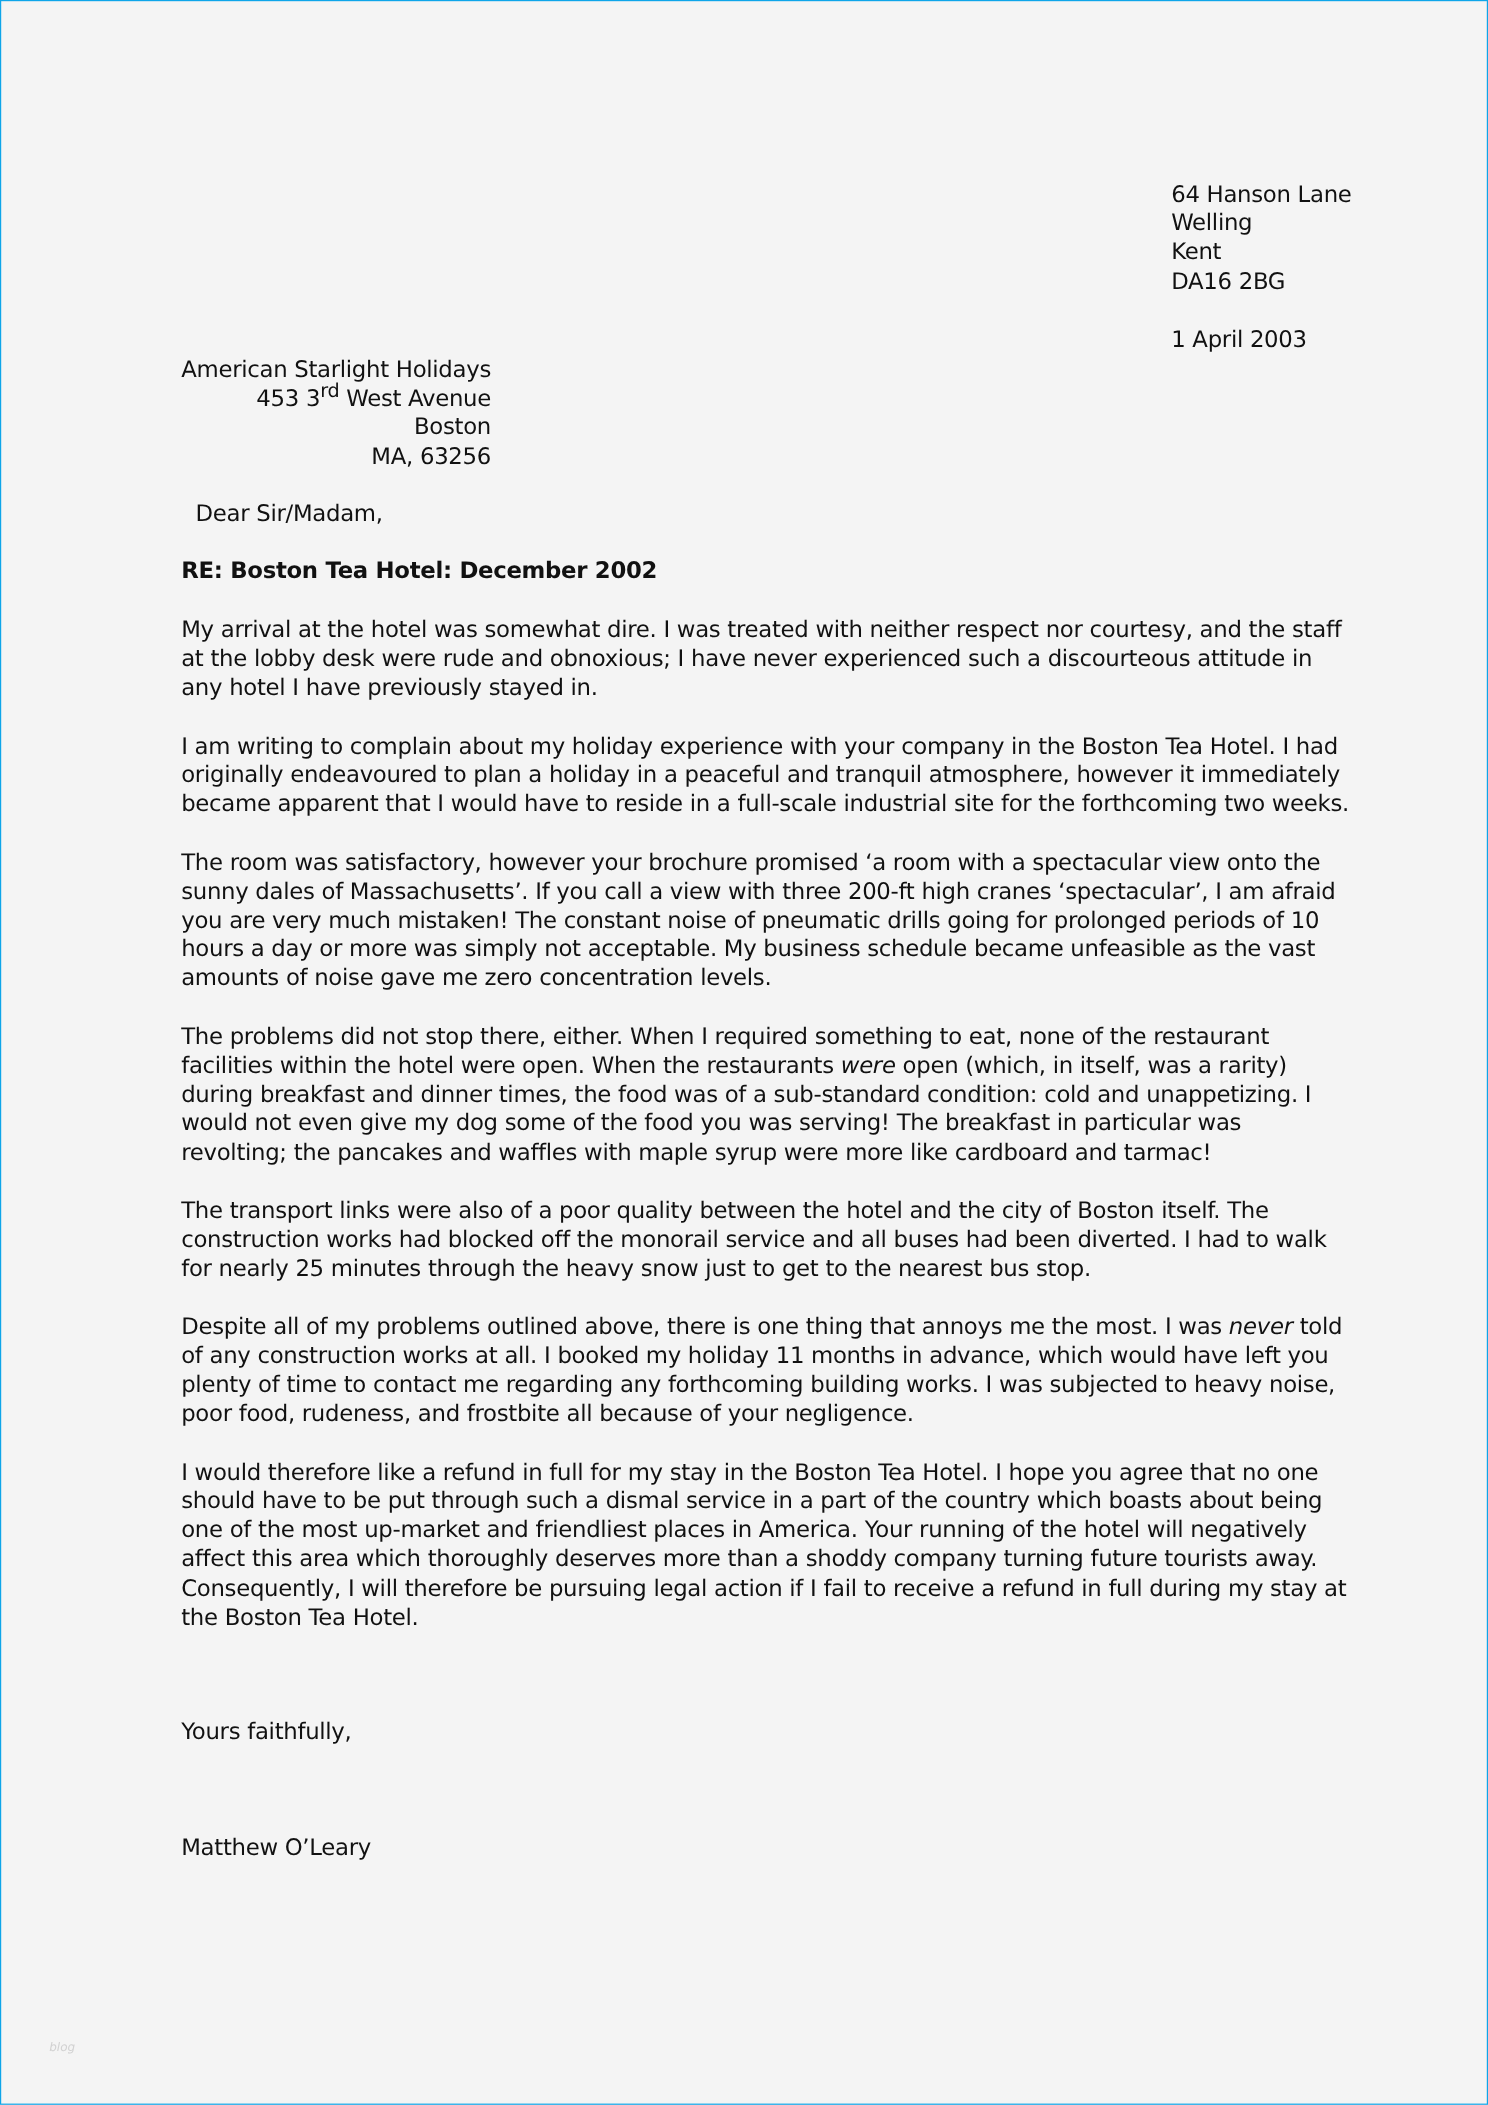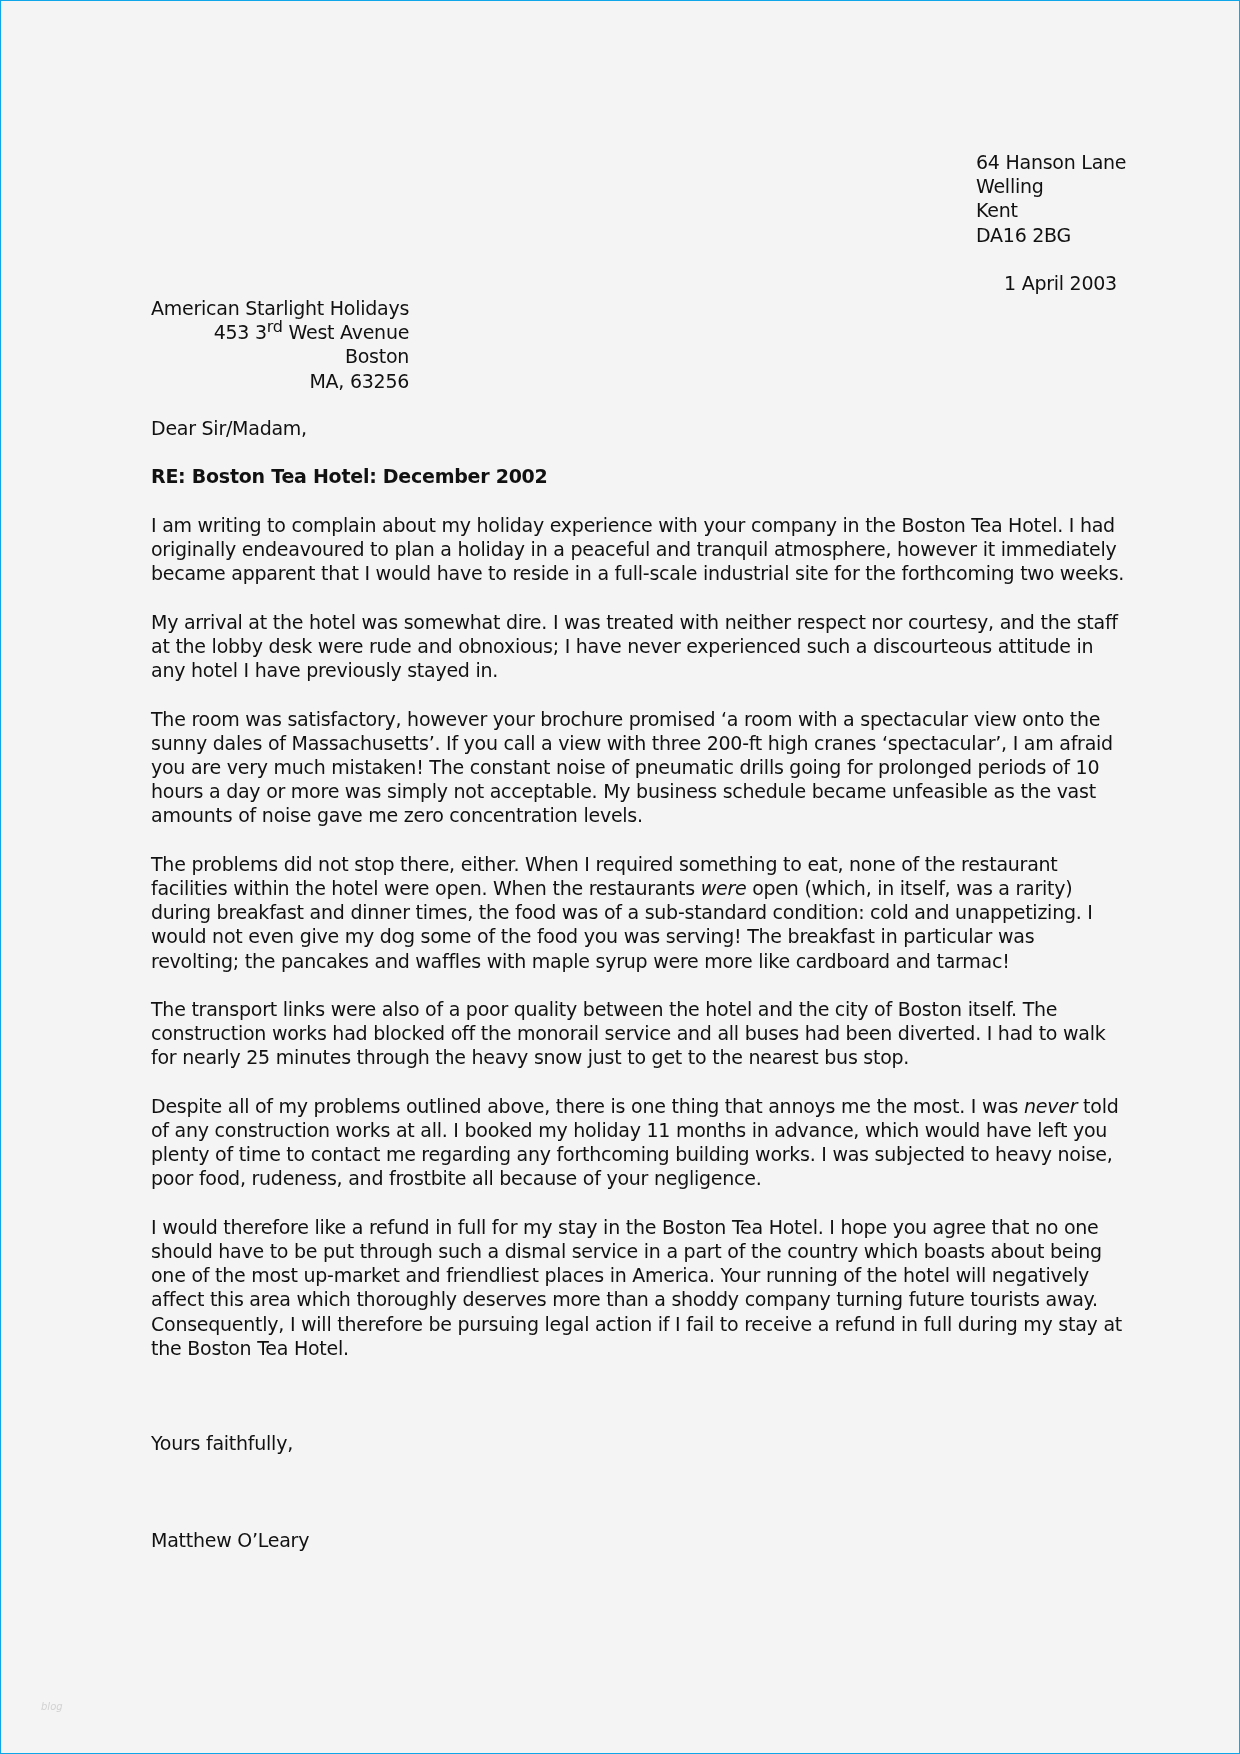--- a/index.html
+++ b/index.html
@@ -18,26 +18,26 @@
       background: #f4f4f4;
     }
     .txt {
       font-size: 19px;
       line-height: 24.2px;
       letter-spacing: -0.25px;
     }
     .sender {
       position: absolute; left: 975px; top: 149px;
     }
-    .sender .date { margin-top: 24.2px; margin-left: 28px; }
+    .sender .date { margin-top: 24.2px; }
     .recipient {
       position: absolute; left: 150px; top: 295px; text-align: right;
     }
     sup { font-size: 16px; line-height: 0; vertical-align: 7px; }
-    .salutation { position: absolute; left: 150px; top: 415px; }
+    .salutation { position: absolute; left: 162px; top: 415px; }
     .subject {
       position: absolute; left: 150px; top: 463px;
       font-weight: bold;
     }
     .body {
       position: absolute; left: 150px; top: 512px;
       width: 975px;
     }
     .body p { margin: 0 0 24.2px 0; }
     .closing { position: absolute; left: 150px; top: 1430px; }
@@ -65,22 +65,22 @@
     <div><span>453 3</span><sup>rd</sup><span> West Avenue</span></div>
     <div>Boston</div>
     <div>MA, 63256</div>
   </div>
 
   <div class="salutation txt">Dear Sir/Madam,</div>
 
   <div class="subject txt">RE: Boston Tea Hotel: December 2002</div>
 
   <div class="body txt">
+    <p>My arrival at the hotel was somewhat dire. I was treated with neither respect nor courtesy, and the staff at the lobby desk were rude and obnoxious; I have never experienced such a discourteous attitude in any hotel I have previously stayed in.</p>
     <p>I am writing to complain about my holiday experience with your company in the Boston Tea Hotel. I had originally endeavoured to plan a holiday in a peaceful and tranquil atmosphere, however it immediately became apparent that I would have to reside in a full-scale industrial site for the forthcoming two weeks.</p>
-    <p>My arrival at the hotel was somewhat dire. I was treated with neither respect nor courtesy, and the staff at the lobby desk were rude and obnoxious; I have never experienced such a discourteous attitude in any hotel I have previously stayed in.</p>
     <p>The room was satisfactory, however your brochure promised ‘a room with a spectacular view onto the sunny dales of Massachusetts’. If you call a view with three 200-ft high cranes ‘spectacular’, I am afraid you are very much mistaken! The constant noise of pneumatic drills going for prolonged periods of 10 hours a day or more was simply not acceptable. My business schedule became unfeasible as the vast amounts of noise gave me zero concentration levels.</p>
     <p><span>The problems did not stop there, either. When I required something to eat, none of the restaurant facilities within the hotel were open. When the restaurants </span><em>were</em><span> open (which, in itself, was a rarity) during breakfast and dinner times, the food was of a sub-standard condition: cold and unappetizing. I would not even give my dog some of the food you was serving! The breakfast in particular was revolting; the pancakes and waffles with maple syrup were more like cardboard and tarmac!</span></p>
     <p>The transport links were also of a poor quality between the hotel and the city of Boston itself. The construction works had blocked off the monorail service and all buses had been diverted. I had to walk for nearly 25 minutes through the heavy snow just to get to the nearest bus stop.</p>
     <p><span>Despite all of my problems outlined above, there is one thing that annoys me the most. I was </span><em>never</em><span> told of any construction works at all. I booked my holiday 11 months in advance, which would have left you plenty of time to contact me regarding any forthcoming building works. I was subjected to heavy noise, poor food, rudeness, and frostbite all because of your negligence.</span></p>
     <p>I would therefore like a refund in full for my stay in the Boston Tea Hotel. I hope you agree that no one should have to be put through such a dismal service in a part of the country which boasts about being one of the most up-market and friendliest places in America. Your running of the hotel will negatively affect this area which thoroughly deserves more than a shoddy company turning future tourists away. Consequently, I will therefore be pursuing legal action if I fail to receive a refund in full during my stay at the Boston Tea Hotel.</p>
   </div>
 
   <div class="closing txt">Yours faithfully,</div>
 
   <div class="signature txt">Matthew O’Leary</div>

